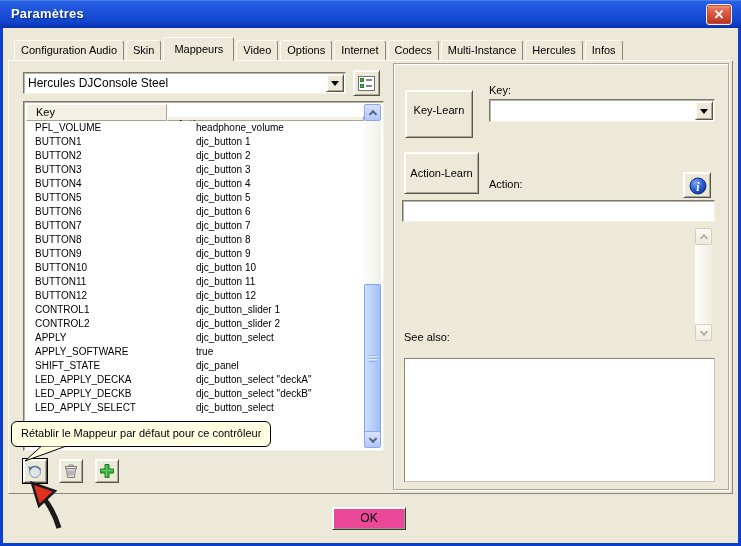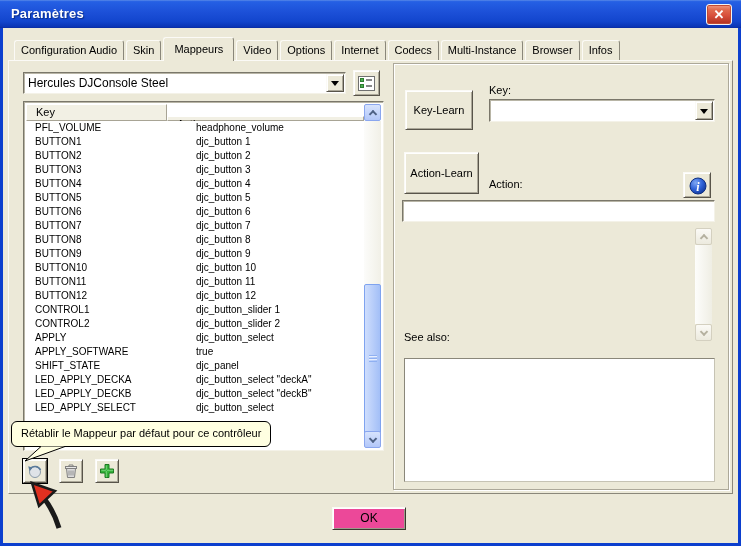--- a/index.html
+++ b/index.html
@@ -116,21 +116,21 @@
   
   .rgroup {
     position:absolute; left:384px; top:2px; width:336px; height:427px;
     border:1px solid #aca899; box-shadow:1px 1px 0 #fff, inset 1px 1px 0 #fff;
   }
   .push {
     position:absolute; text-align:center; font-size:11px;
     background:#ece9d8; border:1px solid; border-color:#fbfaf6 #58544a #58544a #fbfaf6;
     box-shadow: inset 1px 1px 0 #fff, inset -1px -1px 0 #aca899; cursor:pointer;
   }
-  .keylearn { left:11px; top:26px; width:68px; height:40px; line-height:38px; }
+  .keylearn { left:11px; top:26px; width:68px; height:48px; line-height:38px; }
   .actionlearn { left:10px; top:88px; width:75px; height:42px; line-height:40px; }
   .lbl { position:absolute; font-size:11px; }
   .key-label { left:95px; top:20px; }
   .action-label { left:95px; top:114px; }
   .seealso-label { left:10px; top:267px; }
   .key-combo { position:absolute; left:95px; top:35px; width:226px; height:23px; }
   .info-btn { left:289px; top:108px; width:28px; height:26px; }
   .info-btn svg { position:absolute; left:5px; top:4px; }
   .action-input {
     position:absolute; left:8px; top:136px; width:313px; height:22px;
@@ -159,21 +159,21 @@
 
   <div class="tabstrip">
     <div class="tab">Configuration Audio</div>
     <div class="tab">Skin</div>
     <div class="tab active">Mappeurs</div>
     <div class="tab">Video</div>
     <div class="tab">Options</div>
     <div class="tab">Internet</div>
     <div class="tab">Codecs</div>
     <div class="tab">Multi-Instance</div>
-    <div class="tab">Browser</div>
+    <div class="tab">Hercules</div>
     <div class="tab">Infos</div>
   </div>
 
   <div class="page">
 
     <div class="device-combo sunken-field">
       <span class="combo-value">Hercules DJConsole Steel</span>
       <div class="dd-btn">
         <span class="dd-arrow"></span>
       </div>

